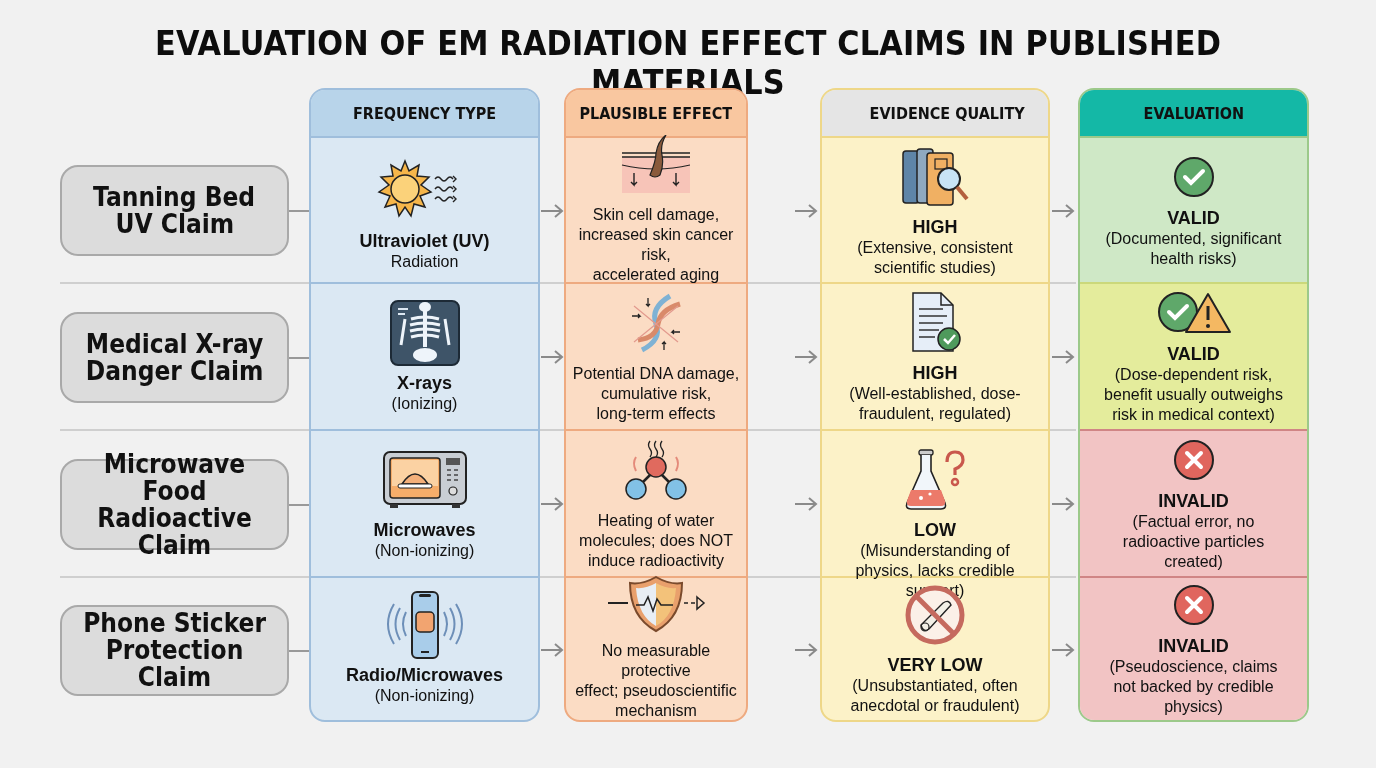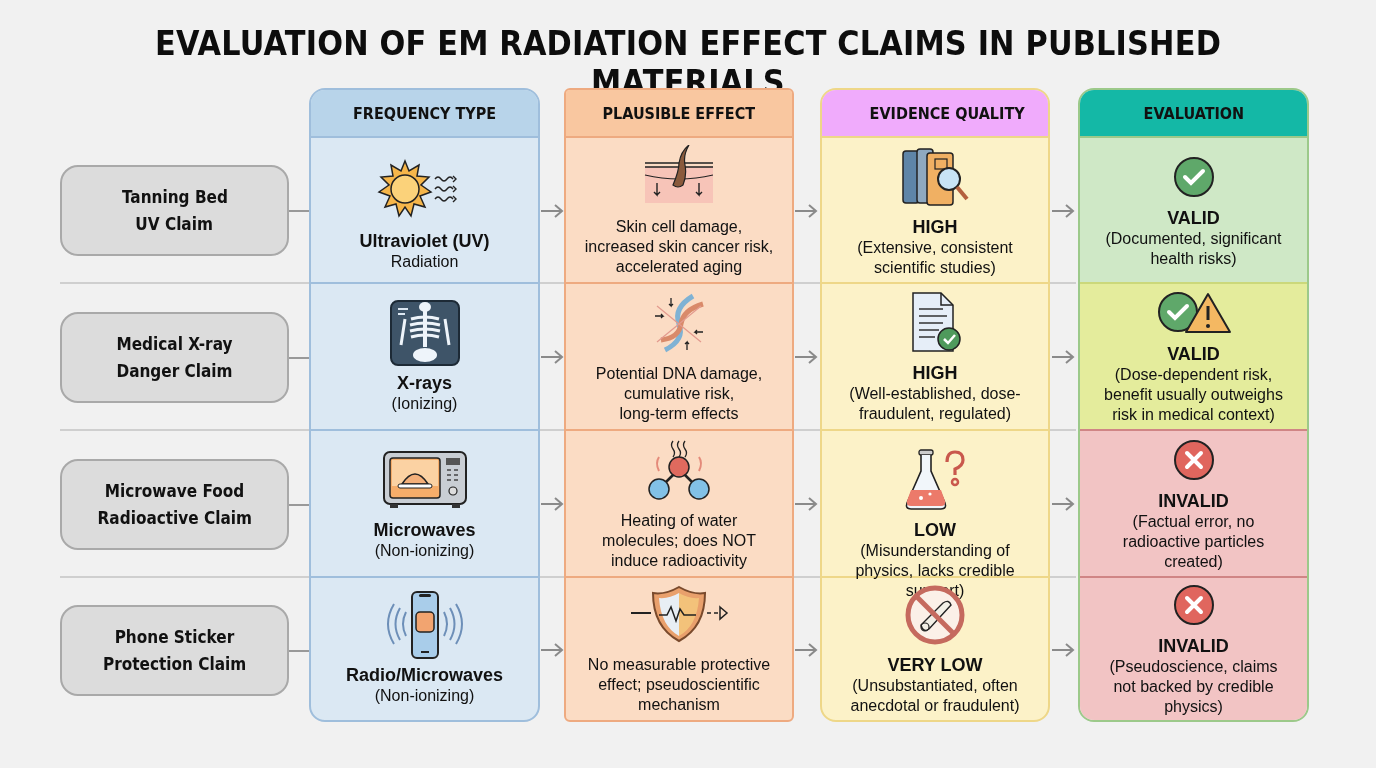--- a/index.html
+++ b/index.html
@@ -27,36 +27,36 @@
     display:flex; flex-direction:column; align-items:center; justify-content:center;
     text-align:center; font-size:16px; line-height:20px;
   }
   .cell .b { font-weight:bold; font-size:18px; line-height:21px; }
   .cell .icon { height:68px; display:flex; align-items:center; justify-content:center; margin-bottom:6px; }
   .sep { position:absolute; left:0; width:100%; height:2px; }
 
   .c1 { left:309px; width:231px; background:#dbe8f3; border-color:#9fbedc; }
   .c1 .col-head { background:#b8d4ea; border-color:#9fbedc; }
   .c1 .sep { background:#9fbedc; }
-  .c2 { left:564px; width:230px; background:#fbdcc4; border-color:#eeaa80;border-radius:6px; }
+  .c2 { left:564px; width:184px; background:#fbdcc4; border-color:#eeaa80; }
   .c2 .col-head { background:#f9c7a0; border-color:#eeaa80; }
   .c2 .sep { background:#eeaa80; }
   .c3 { left:820px; width:230px; background:#fcf2c8; border-color:#eed788; }
-  .c3 .col-head { background:#f0abfc; border-color:#eed788;padding-left:24px; }
+  .c3 .col-head { background:#e5e5e5; border-color:#eed788;padding-left:24px; }
   .c3 .sep { background:#eed788; }
   .c4 { left:1078px; width:231px; background:#eee; border-color:#9cc98a; }
   .c4 .col-head { background:#14b8a6; border-color:#9cc98a; }
 
   .rowline { position:absolute; left:60px; height:2px; background:#cfcfcf; width:1016px; }
 
   .claim {
     position:absolute; left:60px; width:229px; height:91px; background:#dcdcdc;
     border:2px solid #a9a9a9; border-radius:18px; box-sizing:border-box;
     display:flex; flex-direction:column; align-items:center; justify-content:center;
-    font-weight:bold; font-size:17px; line-height:27px; text-align:center;
+    font-weight:bold; font-size:26px; line-height:27px; text-align:center;
     font-family:"DejaVu Sans", sans-serif;
   }
   .claim span { display:block; transform:scaleX(0.9); }
   .connector { position:absolute; left:289px; width:20px; height:2px; background:#999; }
   .arrow { position:absolute; width:24px; height:16px; }
   .eval-cell { position:absolute; left:0; width:100%; }
   .eval-cell.green { background:#cfe8c6; }
   .eval-cell.lime { background:#e4ec9c; }
   .eval-cell.red { background:#f2c4c4; }
 </style>

